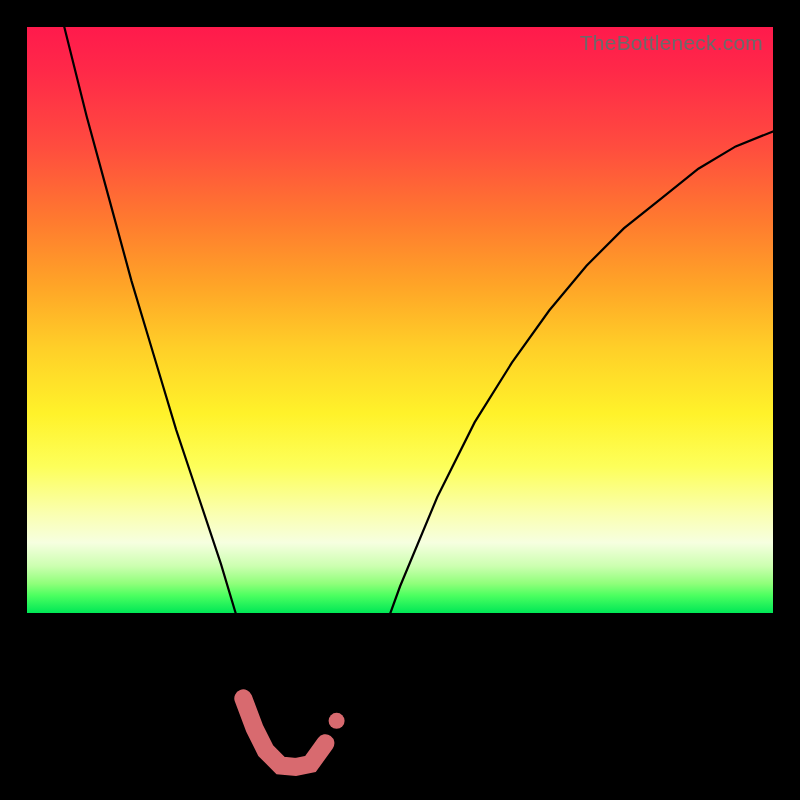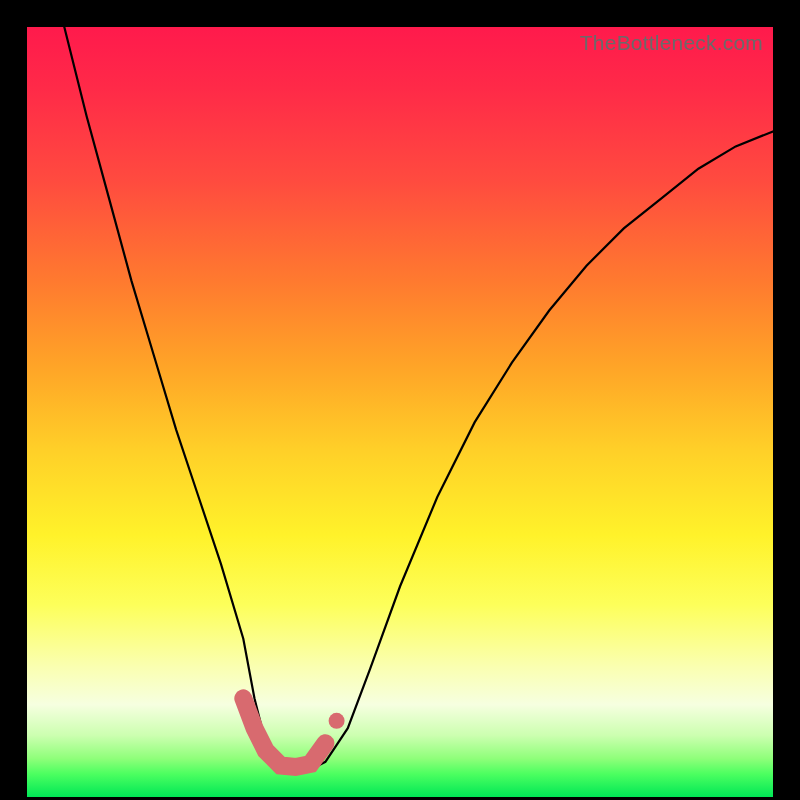--- a/index.html
+++ b/index.html
@@ -17,21 +17,21 @@
     top: 0;
     width: 800px;
     height: 800px;
     background: #000;
   }
   .plot {
     position: absolute;
     left: 27px;
     top: 27px;
     width: 746px;
-    height: 770px;
+    height: 586px;
     
     background: linear-gradient(to bottom,
       #ff1a4c 0%,
       #ff2a48 8%,
       #ff4b3f 20%,
       #ff7a2f 33%,
       #ffa427 44%,
       #ffd028 55%,
       #fff22a 66%,
       #fdff5a 75%,

